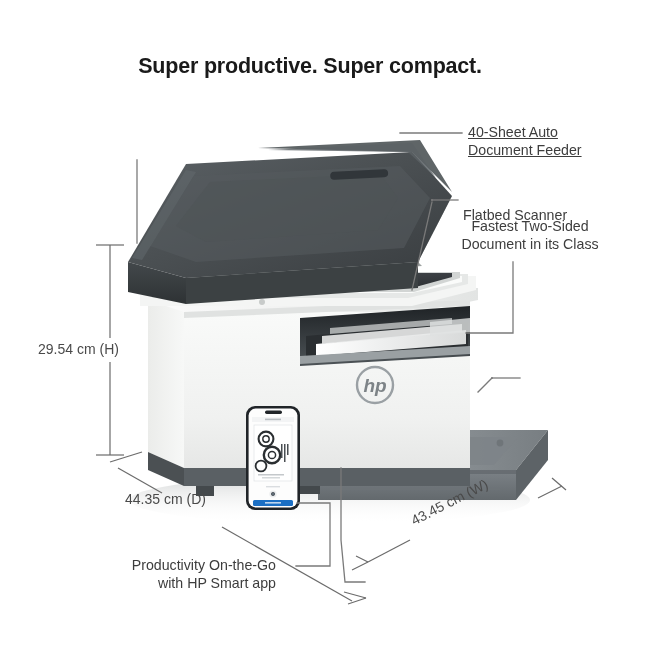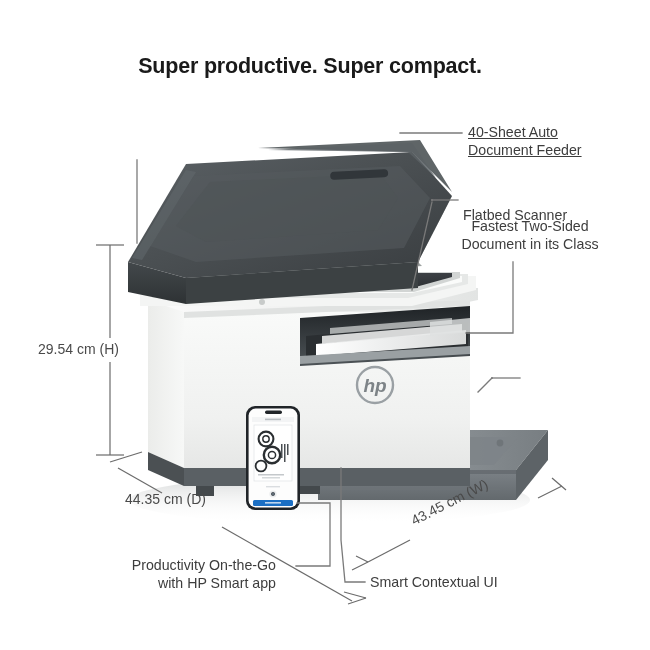--- a/index.html
+++ b/index.html
@@ -289,21 +289,20 @@
 
   <div class="abs callout right" style="left:463px;top:191px;width:178px;margin-top:16px;">Flatbed Scanner</div>
 
   <div class="abs callout center" style="left:437px;top:218px;width:186px;">Fastest Two-Sided
 Document in its Class</div>
 
 
   <div class="abs callout rightalign" style="left:64px;top:557px;width:212px;">Productivity On-the-Go
 with HP Smart app</div>
 
-  <div class="abs callout right" style="left:370px;top:574px;width:220px;">Smart Contextual UI</div>
 
   <div class="abs dimlabel" style="left:38px;top:341px;">29.54 cm (H)</div>
 
   <div class="abs dimlabel" style="left:125px;top:491px;">44.35 cm (D)</div>
 
   <div class="abs dimlabel" style="left:412px;top:513px;transform:rotate(-27deg);transform-origin:0 50%;">43.45 cm (W)</div>
 
 </div>
 
 </body></html>

